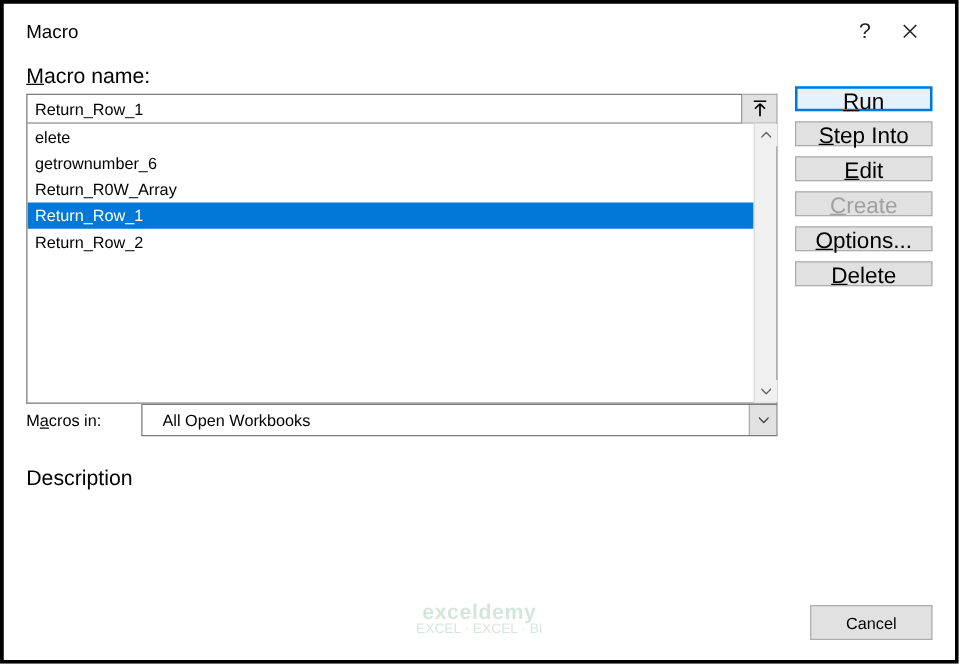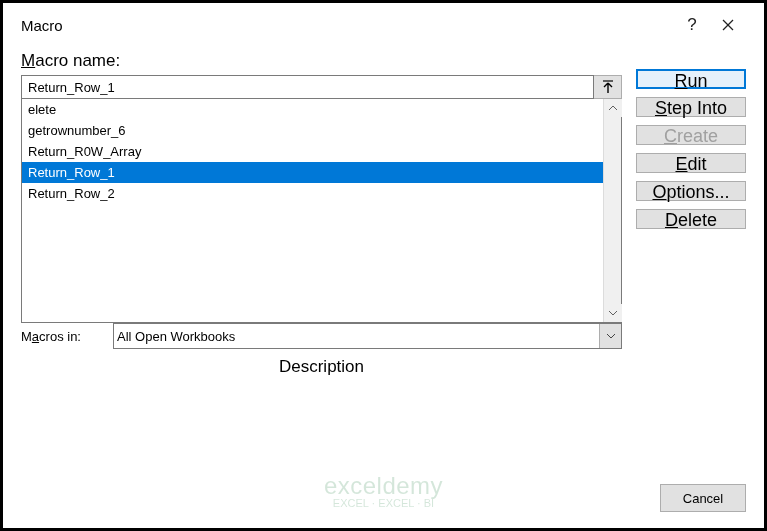--- a/index.html
+++ b/index.html
@@ -19,32 +19,32 @@
     .list { flex: 1; overflow: hidden; }
     .list-item { padding: 1px 6px; font-size: 13px; line-height: 19px; cursor: default; }
     .list-item.selected { background: #0078d7; color: #fff; }
     .scroll-track { width: 18px; background: #f0f0f0; border-left: 1px solid #dcdcdc; position: relative; }
     .scroll-arrow { width: 18px; height: 18px; background: #f0f0f0; display: flex; align-items: center; justify-content: center; font-size: 9px; color: #606060; position: absolute; }
     .scroll-arrow.top { top: 0; }
     .scroll-arrow.bottom { bottom: 0; }
     .macros-in-row { display: flex; align-items: center; gap: 8px; }
     .macros-in-label { width: 84px; }
     .select-wrap { flex: 1; position: relative; }
-    .select { width: 100%; height: 26px; border: 1px solid #7a7a7a; padding: 2px 28px 2px 3px; font-size: 13px; font-family: inherit; background: #fff; appearance: none; }
+    .select { width: 100%; height: 26px; border: 1px solid #7a7a7a; padding: 2px 28px 2px 16px; font-size: 13px; font-family: inherit; background: #fff; appearance: none; }
     .select-arrow { position: absolute; right: 1px; top: 1px; bottom: 1px; width: 22px; background: #e1e1e1; border-left: 1px solid #adadad; display: flex; align-items: center; justify-content: center; font-size: 9px; color: #444; pointer-events: none; }
-    .desc-label { margin-top: 8px; text-align: center; }
+    .desc-label { margin-top: 24px; }
     .right { width: 110px; display: flex; flex-direction: column; gap: 8px; padding-top: 24px; }
     .btn { height: 20px; border: 1px solid #adadad; background: #e1e1e1; font-size: 18px; font-family: inherit; cursor: pointer; display: flex; align-items: flex-start; justify-content: center; }
     .btn.primary { border: 2px solid #0078d7; background: #e5f1fb; }
     .btn.disabled { color: #a0a0a0; cursor: default; }
     .options-btn { margin-top: 0; }
     .footer { display: flex; justify-content: flex-end; padding: 0 18px 16px 18px; }
-    .cancel-btn { width: 86px; height: 28px; border: 1px solid #adadad; background: #e1e1e1; font-size: 13px; font-family: inherit; cursor: pointer; }
+    .cancel-btn { width: 98px; height: 28px; border: 1px solid #adadad; background: #e1e1e1; font-size: 13px; font-family: inherit; cursor: pointer; }
     .watermark { position: absolute; bottom: 22px; left: 50%; transform: translateX(-50%); opacity: 0.18; font-size: 11px; color: #1a7a3a; text-align: center; line-height: 1; pointer-events: none; }
-    .watermark .big { font-size: 24px; font-weight: normal; letter-spacing: 0.5px; }
+    .watermark .big { font-size: 17px; font-weight: bold; letter-spacing: 0.5px; }
     .underline { text-decoration: underline; }
   </style>
 </head>
 <body>
 
 <div class="dialog">
   <div class="titlebar">
     <div class="titlebar-title">Macro</div>
     <div class="titlebar-btn">?</div>
     <div class="titlebar-btn titlebar-close">
@@ -102,25 +102,25 @@
       <div class="label desc-label">Description</div>
     </div>
 
     <div class="right">
       <button class="btn primary">
           <span><span class="underline">R</span>un</span>
         </button>
       <button class="btn">
           <span><span class="underline">S</span>tep Into</span>
         </button>
+      <button class="btn">
+          <span><span class="underline">E</span>dit</span>
+        </button>
       <button class="btn disabled">
           <span><span class="underline">C</span>reate</span>
-        </button>
-      <button class="btn">
-          <span><span class="underline">E</span>dit</span>
         </button>
       <button class="btn options-btn">
           <span><span class="underline">O</span>ptions...</span>
         </button>
       <button class="btn">
           <span><span class="underline">D</span>elete</span>
         </button>
     </div>
   </div>
 

